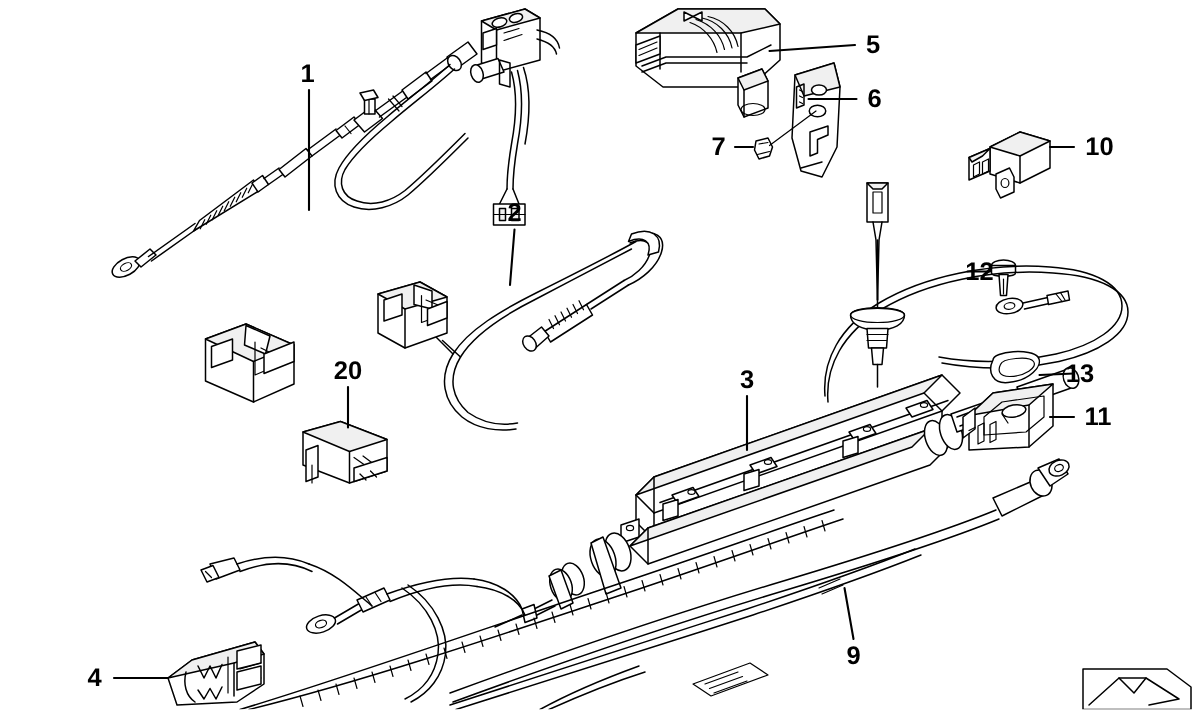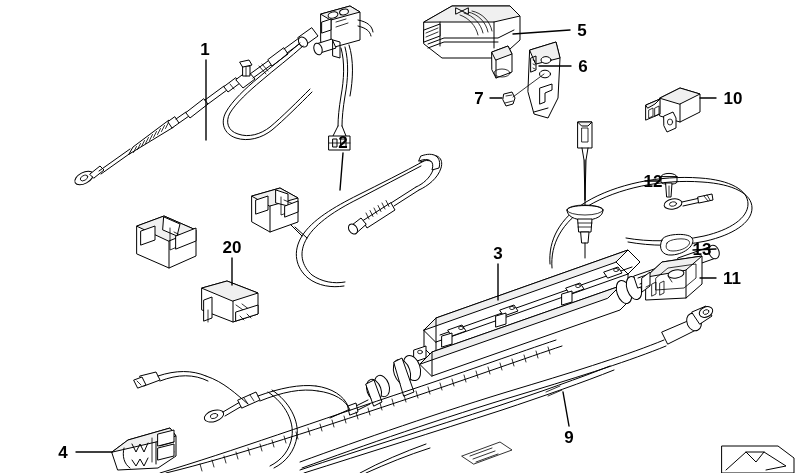--- a/index.html
+++ b/index.html
@@ -543,16 +543,16 @@
   <div class="callout-label" style="left:343px; top:142px;">2</div>
   <div class="callout-label" style="left:498px; top:253px;">3</div>
   <div class="callout-label" style="left:63px;  top:452px;">4</div>
   <div class="callout-label" style="left:582px; top:30px;">5</div>
   <div class="callout-label" style="left:583px; top:66px;">6</div>
   <div class="callout-label" style="left:479px; top:98px;">7</div>
   <div class="callout-label" style="left:569px; top:437px;">9</div>
   <div class="callout-label" style="left:733px; top:98px;">10</div>
   <div class="callout-label" style="left:732px; top:278px;">11</div>
   <div class="callout-label" style="left:653px; top:181px;">12</div>
-  <div class="callout-label" style="left:702px; top:249px;text-align:center;">13</div>
+  <div class="callout-label" style="left:720px; top:249px;text-align:center;">13</div>
   <div class="callout-label" style="left:232px; top:247px;">20</div>
 
 </div>
 
 </body></html>

